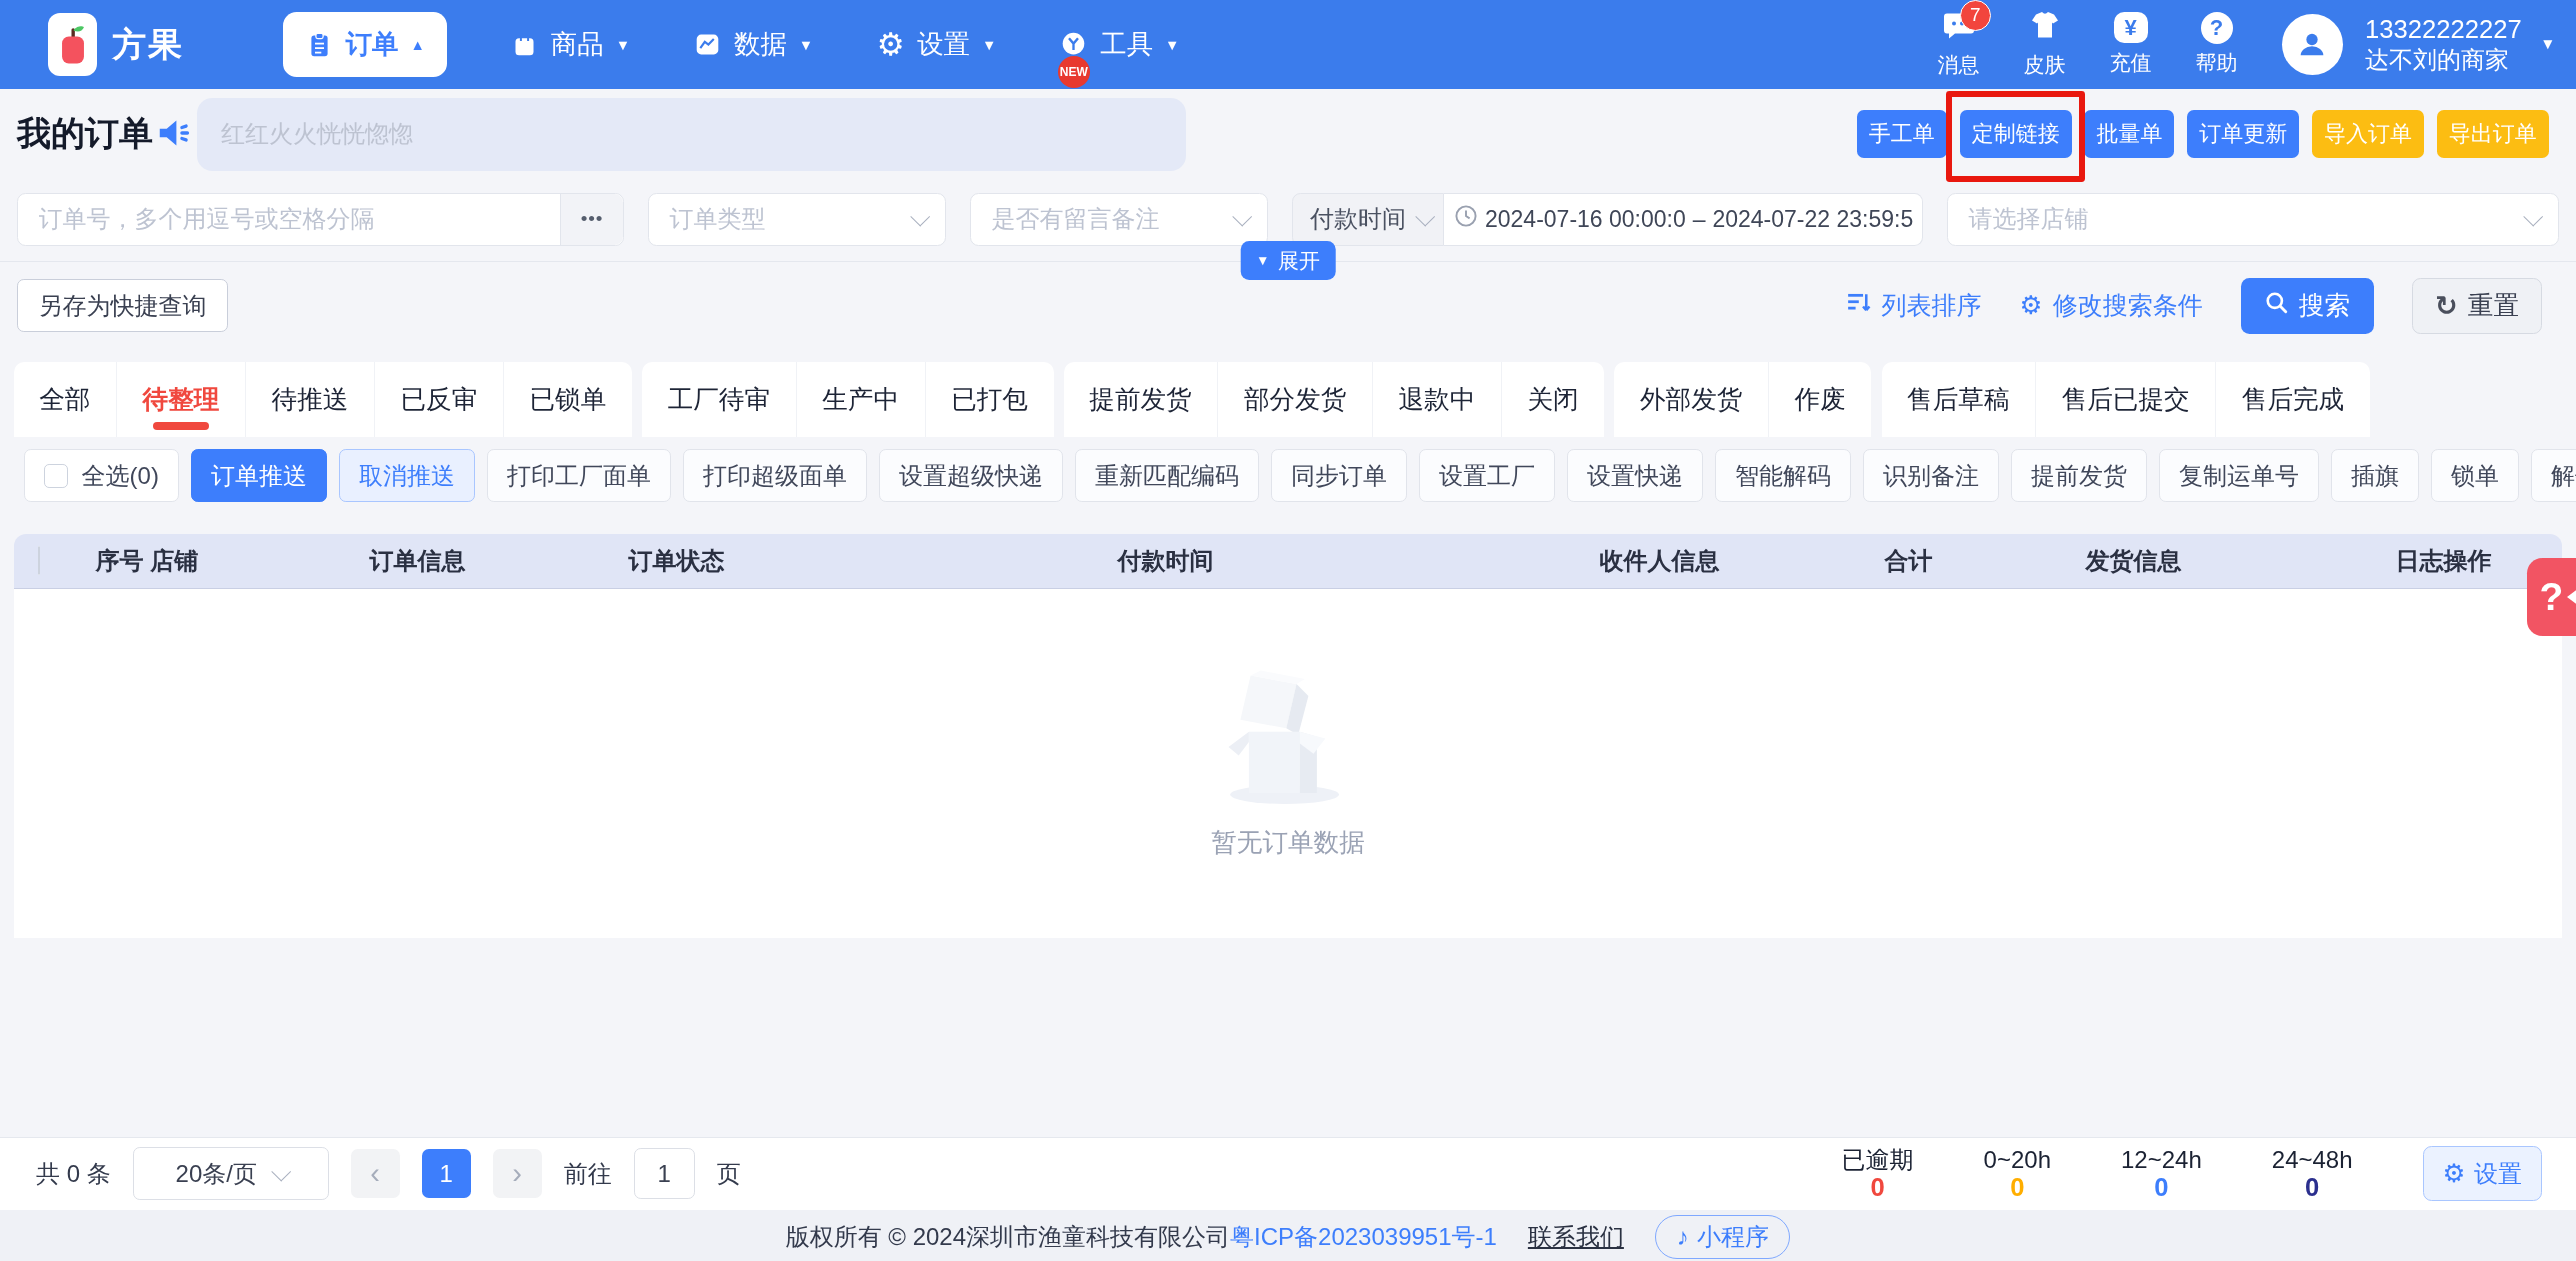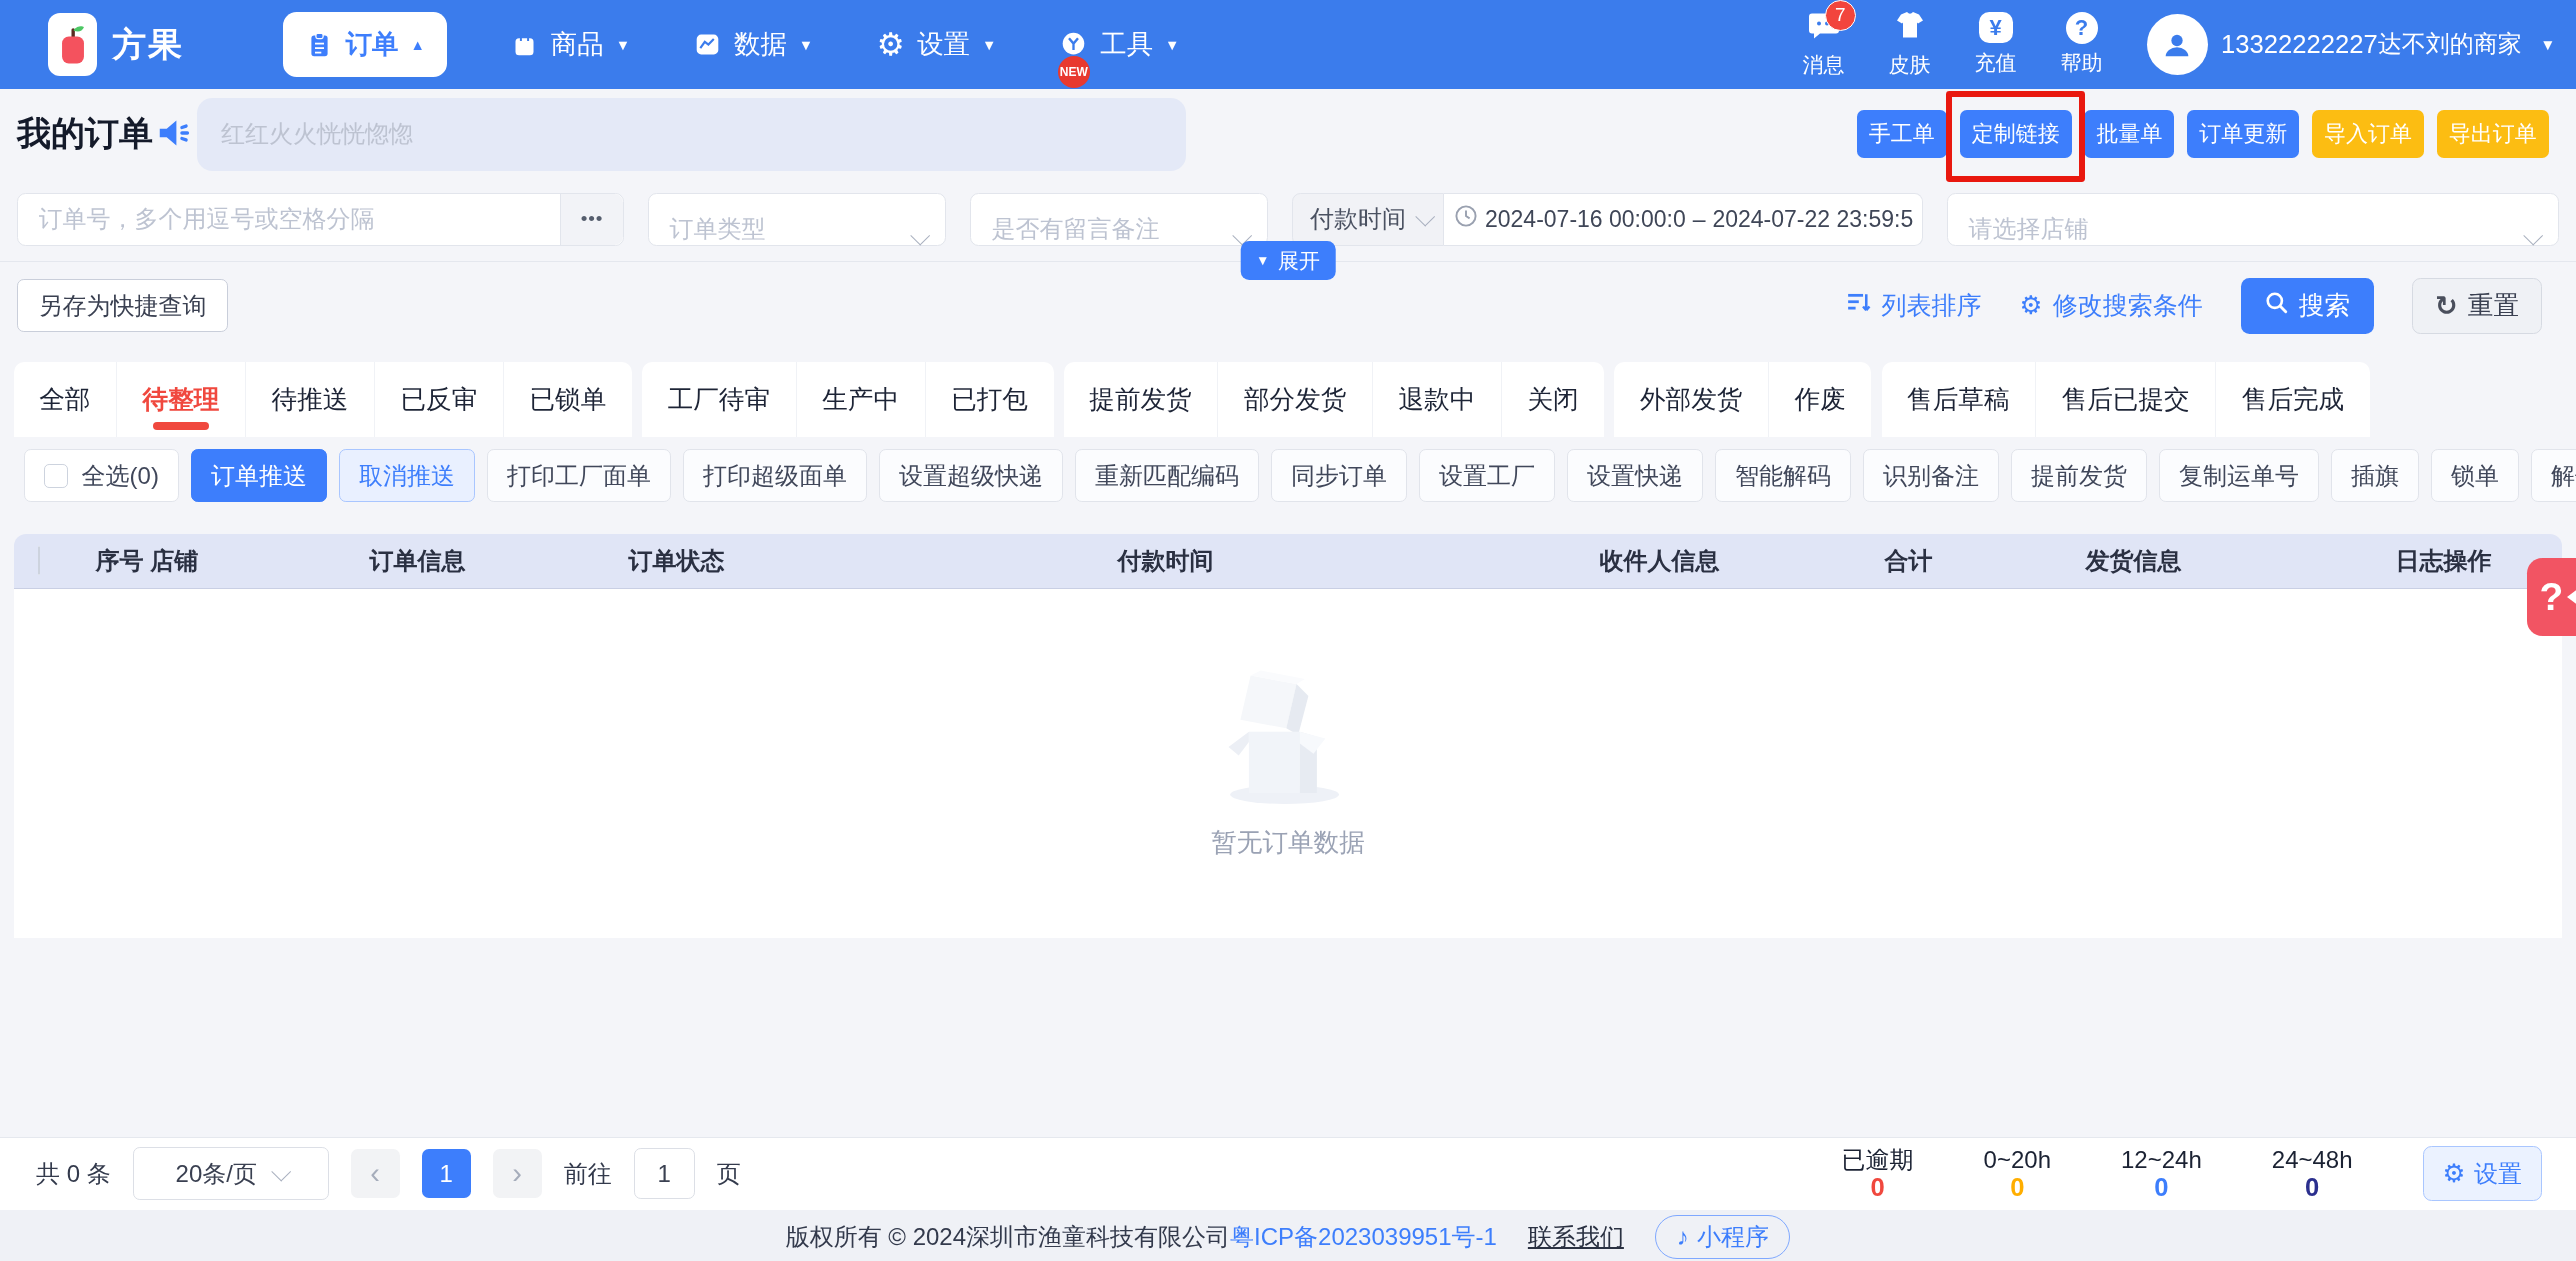--- a/index.html
+++ b/index.html
@@ -38,21 +38,21 @@
   }
   .nav-right { margin-left: auto; display: flex; align-items: center; gap: 44px; }
   .nav-util { display: flex; flex-direction: column; align-items: center; gap: 5.1px; color: #fff; font-size: 21px; cursor: pointer; position: relative; }
   .util-badge {
     position: absolute; top: -10.2px; right: -15.3px; min-width: 31px; height: 31px; padding: 0 5.1px;
     background: #F2453D; border: 1.7px solid #fff; border-radius: 50%;
     color: #fff; font-size: 19px; display: flex; align-items: center; justify-content: center;
   }
   .account { display: flex; align-items: center; gap: 13.6px; color: #fff; }
   .avatar { width: 61px; height: 61px; border-radius: 50%; background: #fff; display: flex; align-items: center; justify-content: center; }
-  .account-lines { display: flex; flex-direction: row; line-height: 1.25; }
+  .account-lines { display: flex; flex-direction: column; line-height: 1.25; margin-left: 9px; }
   .account-phone { font-size: 25.6px; }
   .account-name { font-size: 24px; }
   .account .caret { font-size: 15.3px; margin-left: 5.1px; }
 
   
   .page-head { height: 90px; display: flex; align-items: center; padding: 0 17px; gap: 4px; }
   .page-title { font-size: 34px; font-weight: 700; color: #141A2A; white-space: nowrap; }
   .announce {
     flex: 0 1 989px; height: 73px; background: #E4E9F7; border-radius: 15.3px;
     display: flex; align-items: center; padding: 0 24px;
@@ -82,21 +82,21 @@
   .order-no input {
     flex: 1; height: 100%; border: none; outline: none; font-size: 24px;
     padding-left: 20.5px; font-family: inherit; color: #3F4657; background: transparent;
   }
   .order-no input::placeholder { color: #BDC3D1; }
   .more-suffix {
     width: 63px; height: 100%; border-left: 0.9px solid #E2E5EC; background: #F2F3F7;
     border-radius: 0 8.5px 8.5px 0; display: flex; align-items: center; justify-content: center;
     color: #565E6E; font-size: 19px; letter-spacing: 0.9px; cursor: pointer;
   }
-  .select { justify-content: space-between; padding-right: 20px; cursor: pointer; align-items: flex-end; }
+  .select { justify-content: space-between; padding-right: 20px; cursor: pointer; }
   .w350 { width: 298px; }
   .chev { width: 13.6px; height: 13.6px; border-right: 1.7px solid #A9B0BF; border-bottom: 1.7px solid #A9B0BF; transform: rotate(45deg) translateY(-3.4px); flex: none; }
   .field-group { display: flex; flex: none; }
   .fg-select {
     width: 152px; height: 53px; background: #F1F2F6; border: 0.9px solid #E2E5EC;
     border-radius: 8.5px 0 0 8.5px; display: flex; align-items: center; justify-content: space-between;
     padding: 0 13.6px 0 17px; font-size: 24px; color: #4A5161; cursor: pointer;
   }
   .fg-date {
     width: 479px; height: 53px; background: #fff; border: 0.9px solid #E2E5EC; border-left: none;

